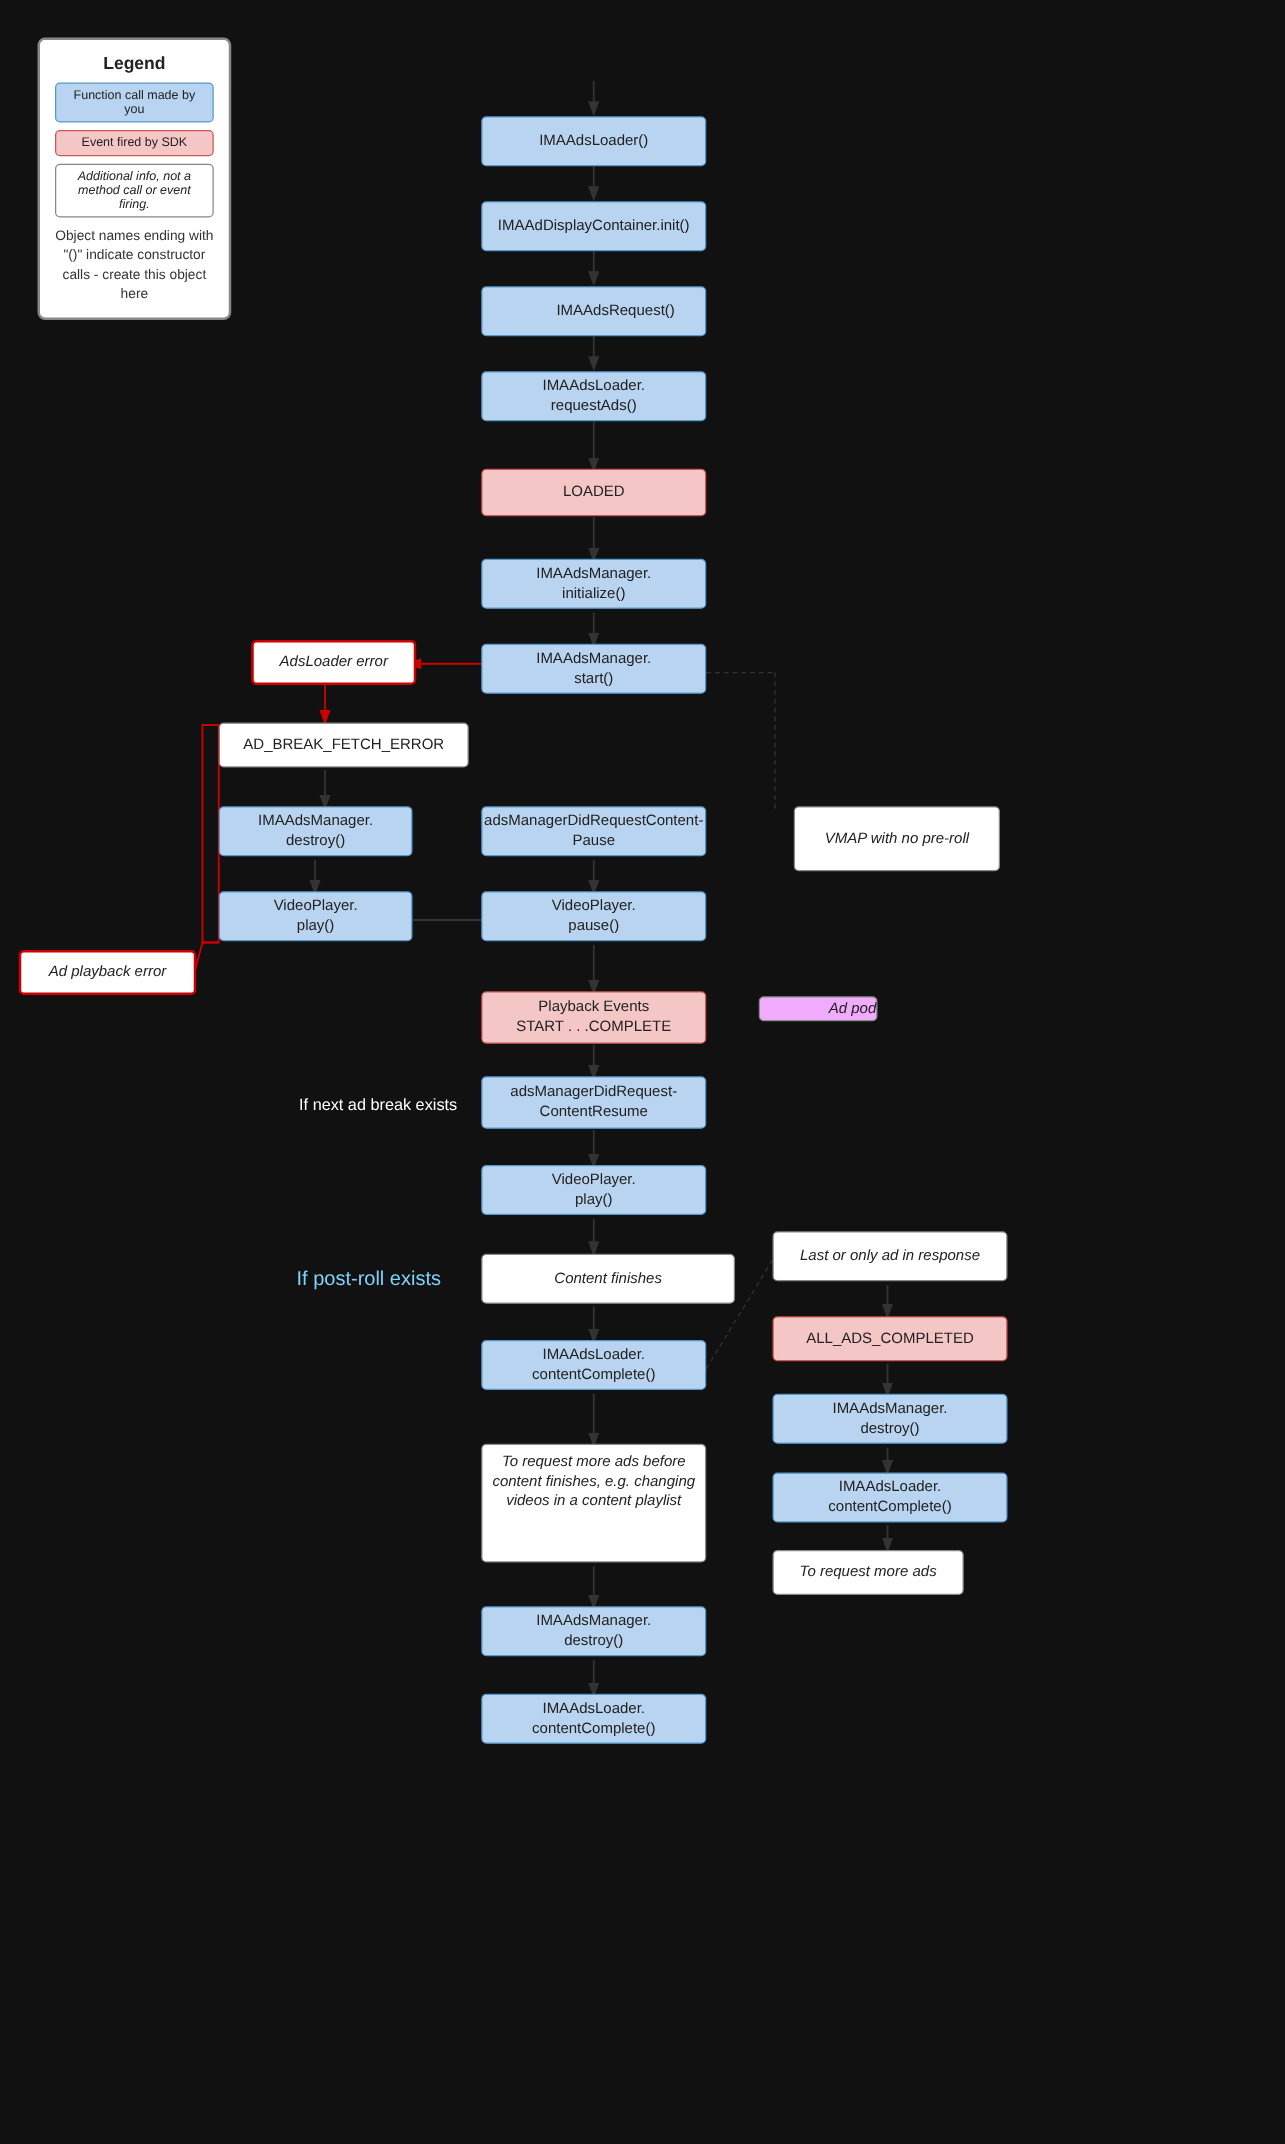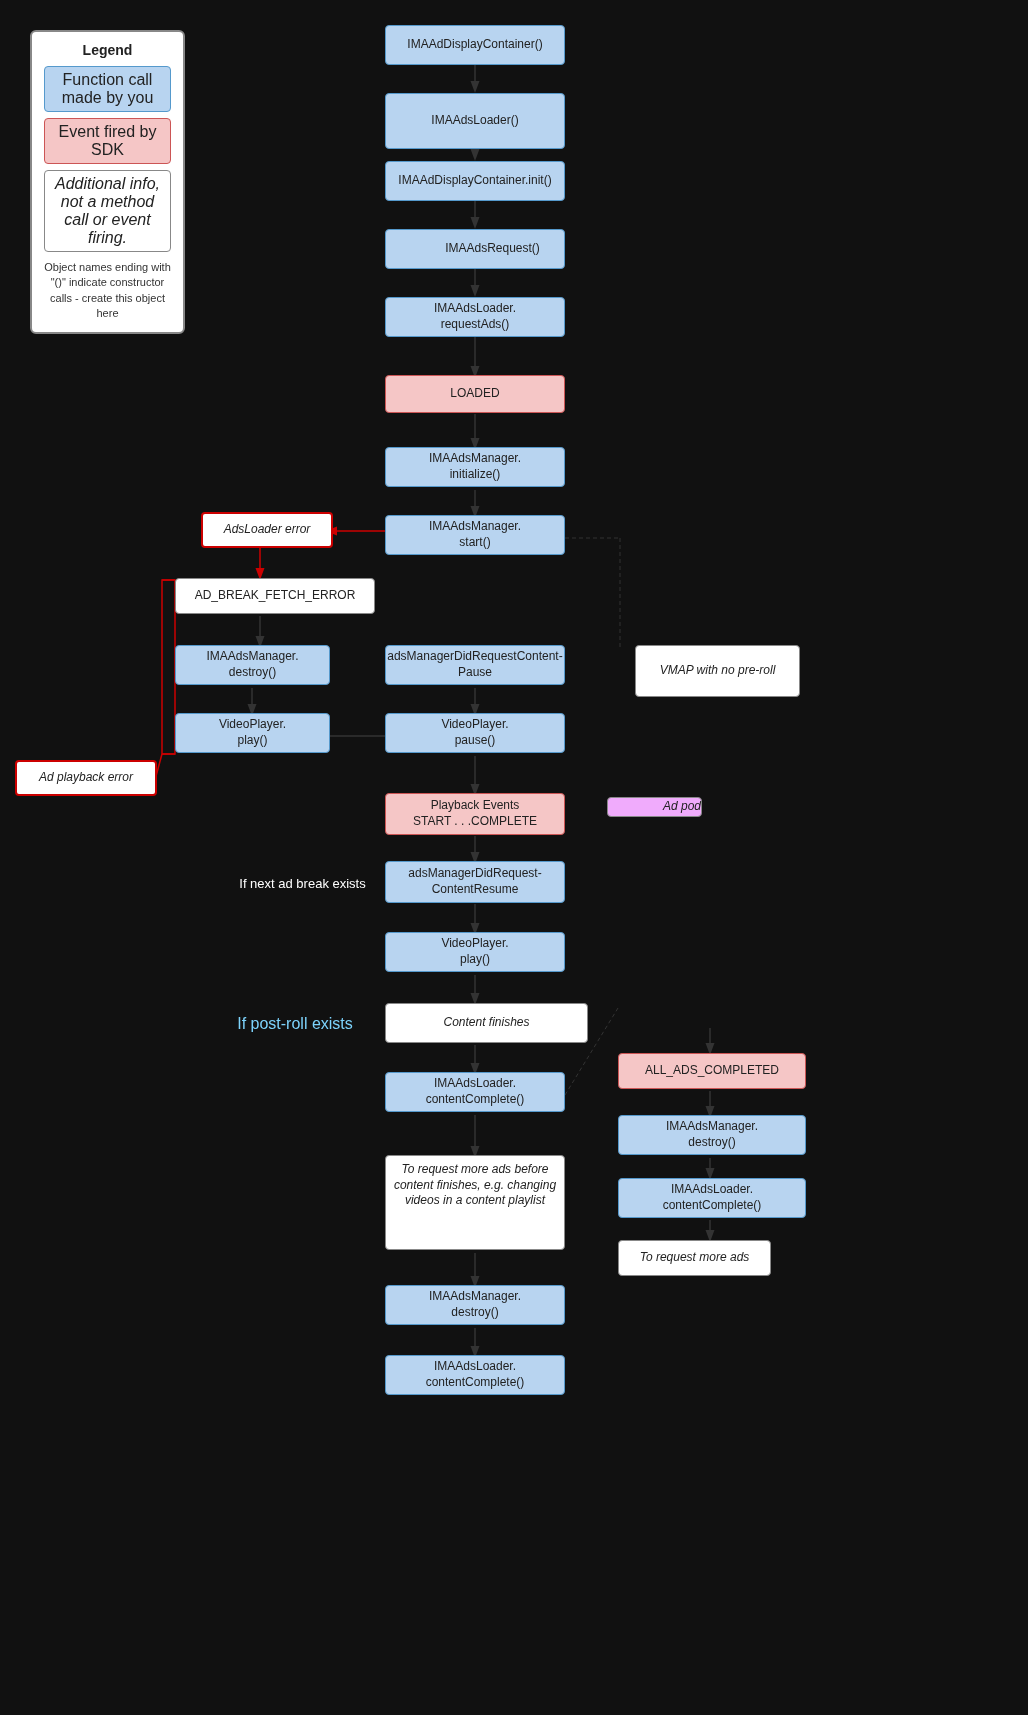--- a/index.html
+++ b/index.html
@@ -34,21 +34,21 @@
     }
     .legend-title {
       text-align: center;
       font-weight: bold;
       font-size: 14px;
       margin-bottom: 8px;
     }
     .legend-item {
       margin-bottom: 6px;
       text-align: center;
-      font-size: 16px;
+      font-size: 10px;
       padding: 4px 6px;
       border-radius: 4px;
     }
     .legend-blue {
       background: #b8d4f0;
       border: 1.5px solid #5599cc;
     }
     .legend-pink {
       background: #f5c6c6;
       border: 1.5px solid #cc5555;
@@ -189,25 +189,22 @@
     </div>
     <div class="legend-item legend-pink">
       <span>Event fired by SDK</span>
     </div>
     <div class="legend-item legend-italic">
       <span>Additional info, not a method call or event firing.</span>
     </div>
     <div class="legend-note">Object names ending with "()" indicate constructor calls - create this object here</div>
   </div>
 
-  <div class="node node-blue" style="left:385px;top:25px;width:180px;height:40px;">
-    <span>IMAAd​DisplayContainer()</span>
-  </div>
-
-  <div class="node node-blue" style="left:385px;top:93px;width:180px;height:56px;">
+
+  <div class="node node-blue" style="left:385px;top:93px;width:180px;height:40px;">
     <span>IMAAdsLoader()</span>
   </div>
 
   <div class="node node-blue" style="left:385px;top:161px;width:180px;height:40px;">
     <span>IMAAd­DisplayContainer.init()</span>
   </div>
 
   <div class="node node-blue" style="left:385px;top:229px;width:180px;height:40px;padding-left:35px;">
     <span>IMAAdsRequest()</span>
   </div>
@@ -277,20 +274,23 @@
   </div>
 
   <div class="node node-blue" style="left:385px;top:932px;width:180px;height:40px;">
     <span>VideoPlayer.<br>play()</span>
   </div>
 
   <div class="node" style="left:220px;top:1004px;width:150px;height:40px;background:transparent;border:none;color:#7dd3fc;font-size:16px;">
     <span>If post-roll exists</span>
   </div>
 
+  <div class="node" style="left:618px;top:985px;width:188px;height:40px;font-style:italic;background:white;border:1.5px solid #888;border-radius:4px;">
+    <span>Last or only ad in response</span>
+  </div>
 
   <div class="node" style="left:385px;top:1003px;width:203px;height:40px;font-style:italic;background:white;border:1.5px solid #888;border-radius:4px;">
     <span>Content finishes</span>
   </div>
 
   <div class="node node-pink" style="left:618px;top:1053px;width:188px;height:36px;">
     <span>ALL_ADS_COMPLETED</span>
   </div>
 
   <div class="node node-blue" style="left:385px;top:1072px;width:180px;height:40px;">

